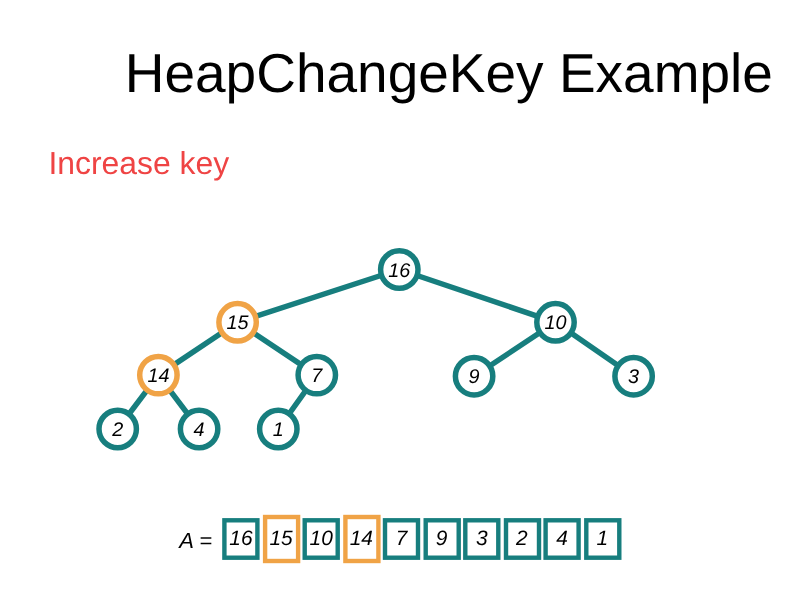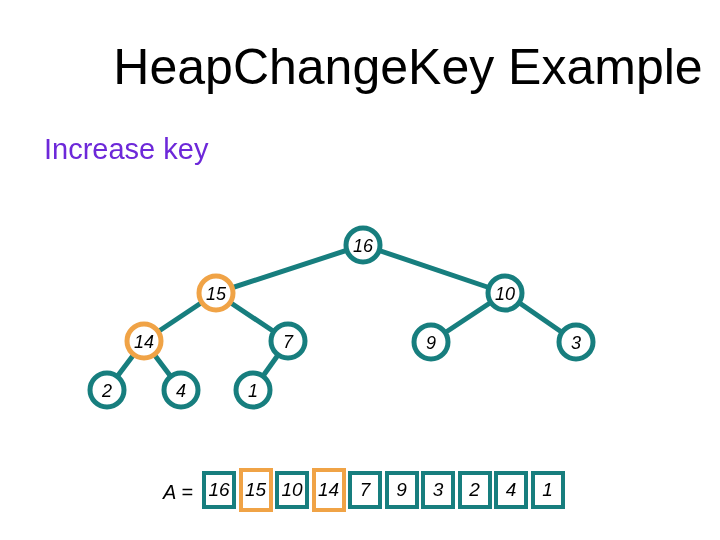--- a/index.html
+++ b/index.html
@@ -29,21 +29,21 @@
     color: #000000;
     letter-spacing: 0px;
     white-space: nowrap;
     padding-left: 48px;
   }
   .slide-subtitle {
     position: absolute;
     top: 133px;
     left: 44px;
     font-size: 29px;
-    color: #6d28d9;
+    color: #ef4444;
     white-space: nowrap;
   }
   .tree-svg {
     position: absolute;
     top: 0;
     left: 0;
     width: 720px;
     height: 540px;
   }
   .array-section {

